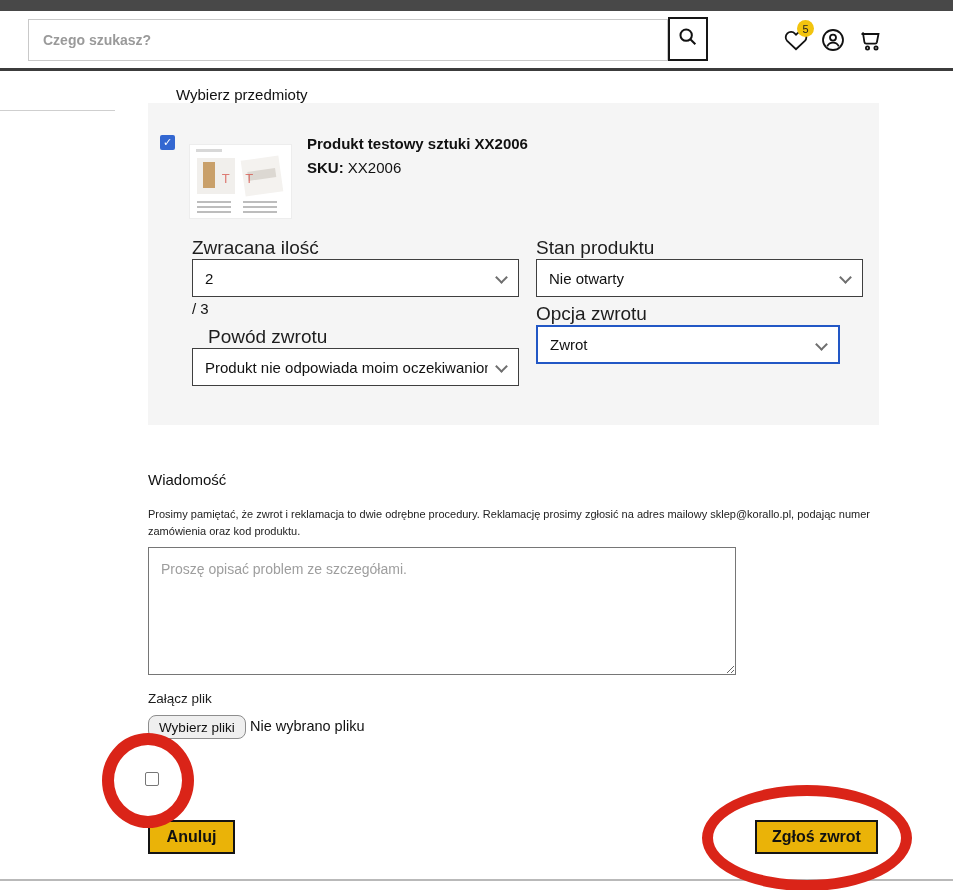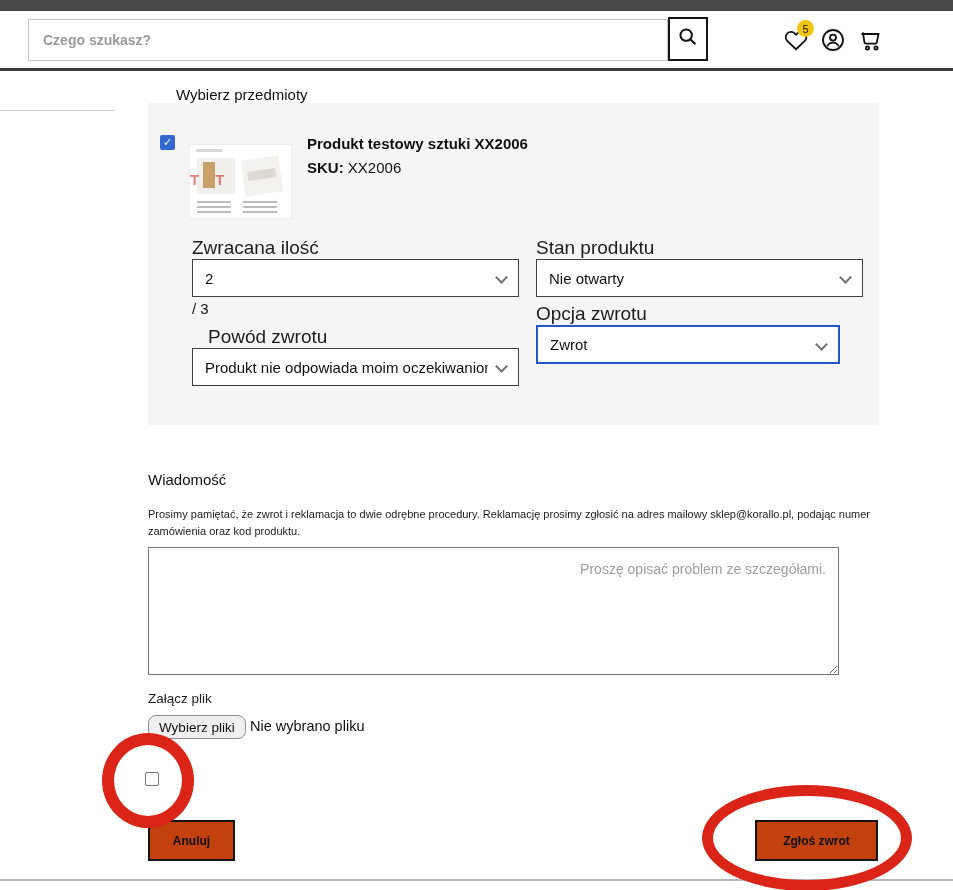--- a/index.html
+++ b/index.html
@@ -27,50 +27,50 @@
 
   
   .card { position:absolute; left:148px; top:103px; width:731px; height:322px; background:#f5f5f5; }
   .chk-on { position:absolute; left:160px; top:135px; width:15px; height:15px; background:#3367d1; border-radius:2px; display:flex; align-items:center; justify-content:center; color:#fff; font-size:11px; cursor:pointer; }
   .pimg { position:absolute; left:190px; top:145px; width:101px; height:73px; background:#fff; box-shadow:0 0 0 1px #ededed; overflow:hidden; }
   .pimg .t1 { position:absolute; left:6px; top:4px; width:26px; height:3px; background:#d8d8d8; }
   .pimg .ph { position:absolute; top:13px; width:38px; height:36px; background:#f1efec; }
   .pimg .ph.a { left:7px; } .pimg .ph.b { left:53px; background:#f4f2ef; transform:rotate(-8deg); }
   .pimg .ph.a::after { content:""; position:absolute; left:6px; top:4px; width:12px; height:26px; background:#c9a06a; }
   .pimg .ph.b::after { content:""; position:absolute; left:5px; top:12px; width:28px; height:9px; background:#dcd8d2; }
-  .pimg .wm { position:absolute; left:0; top:26px; width:101px; font-size:15px; font-weight:bold; color:rgba(210,60,50,.65); letter-spacing:6px; }
+  .pimg .wm { position:absolute; left:0; top:26px; width:101px; text-align:center; font-size:13px; font-weight:normal; color:rgba(210,60,50,.65); letter-spacing:6px; }
   .pimg .cap { position:absolute; bottom:5px; width:34px; height:12px; background:repeating-linear-gradient(#bdbdbd 0 2px, transparent 2px 5px); }
   .pimg .cap.a { left:7px; } .pimg .cap.b { left:53px; }
   .ptitle { position:absolute; left:307px; top:135px; font-size:15px; font-weight:bold; color:#111; }
   .psku { position:absolute; left:307px; top:159px; font-size:15px; color:#111; }
   .psku b { font-weight:bold; }
 
   .flabel { position:absolute; font-size:19px; color:#1d1d1d; }
   .select { position:absolute; height:38px; background:#fff; border:1px solid #3f3f3f; display:flex; align-items:center; padding:0 30px 0 12px; font-size:15px; color:#111; cursor:pointer; }
   .select .val { white-space:nowrap; overflow:hidden; }
   .select .chev { position:absolute; right:12px; top:13px; width:9px; height:9px; border-right:2px solid #6f6f6f; border-bottom:2px solid #6f6f6f; transform:rotate(45deg); }
   .select.focused { border:2px solid #2257c5; height:39px; }
   .qty-max { position:absolute; left:192px; top:300px; font-size:15px; color:#111; }
 
   
-  .msg-area { position:absolute; left:148px; top:547px; width:691px; height:128px; border:1px solid #767676; background:#fff; resize:both; font-family:inherit; font-size:14px; color:#111; padding:13px 12px; outline:none;text-align:right; }
+  .msg-area { position:absolute; left:148px; top:547px; width:588px; height:128px; border:1px solid #767676; background:#fff; resize:both; font-family:inherit; font-size:14px; color:#111; padding:13px 12px; outline:none; }
   .msg-area::placeholder { color:#9e9e9e; }
 
   
   .attach-label { position:absolute; left:148px; top:691px; font-size:13.5px; color:#1d1d1d; }
   .file-btn { position:absolute; left:148px; top:715px; height:24px; padding:0 10px; background:#efefef; border:1px solid #8d8d8d; border-radius:8px; font-size:13.5px; color:#111; display:flex; align-items:center; cursor:pointer; }
   .file-none { position:absolute; left:250px; top:718px; font-size:14.5px; color:#111; }
 
   
   .chk-off { position:absolute; left:145px; top:772px; width:14px; height:14px; border:1px solid #767676; background:#fff; border-radius:2px; cursor:pointer; }
   .policy-label { position:absolute; left:170px; top:771px; font-size:14px; color:#161616; }
   .req { color:#e2342a; }
 
   
-  .btn { position:absolute; top:820px; height:41px; background:#c2410c; border:2px solid #141414; font-size:12px; font-weight:bold; color:#111; cursor:pointer; font-family:inherit; }
+  .btn { position:absolute; top:820px; height:34px; background:#eab308; border:2px solid #141414; font-size:16px; font-weight:bold; color:#111; cursor:pointer; font-family:inherit; }
   .btn-cancel { left:148px; width:87px; }
   .btn-submit { left:755px; width:123px; }
   .footer-rule { position:absolute; left:0; top:879px; width:953px; height:2px; background:#b9b9b9; }
 
   
   .ann { position:absolute; border-radius:50%; border:12px solid #da2418; pointer-events:none; z-index:50; }
   .ann1 { left:102px; top:733px; width:92px; height:95px; }
   .ann2 { left:702px; top:785px; width:210px; height:106px; border-width:11px; }
 </style>
 </head>

